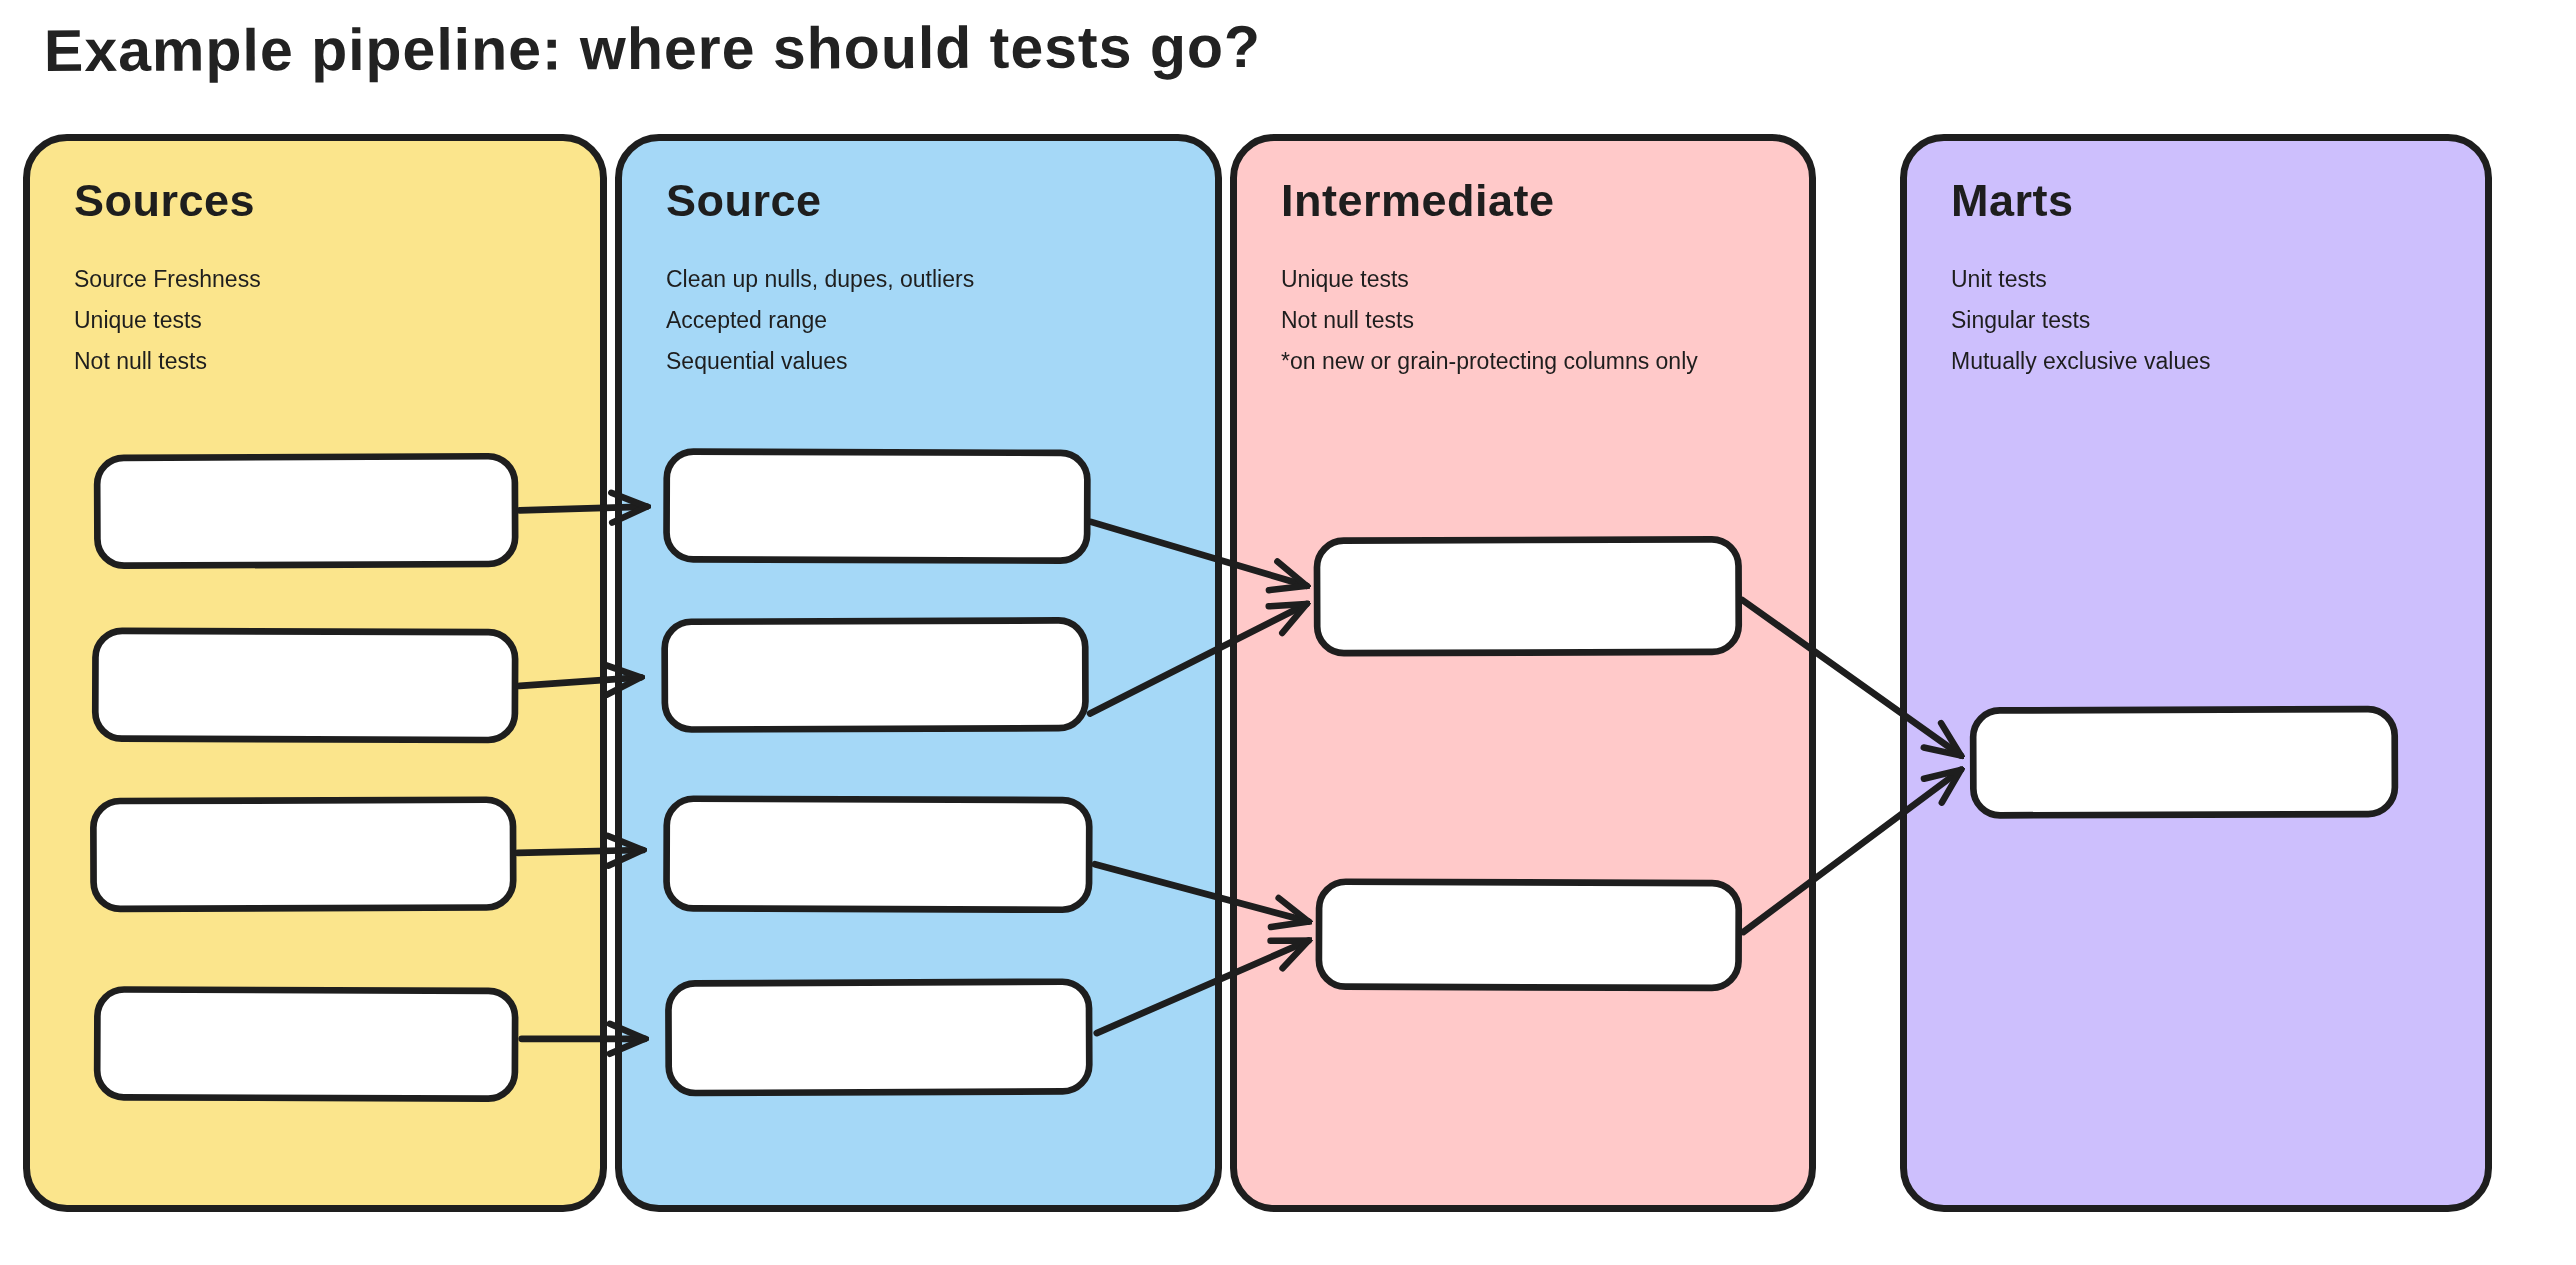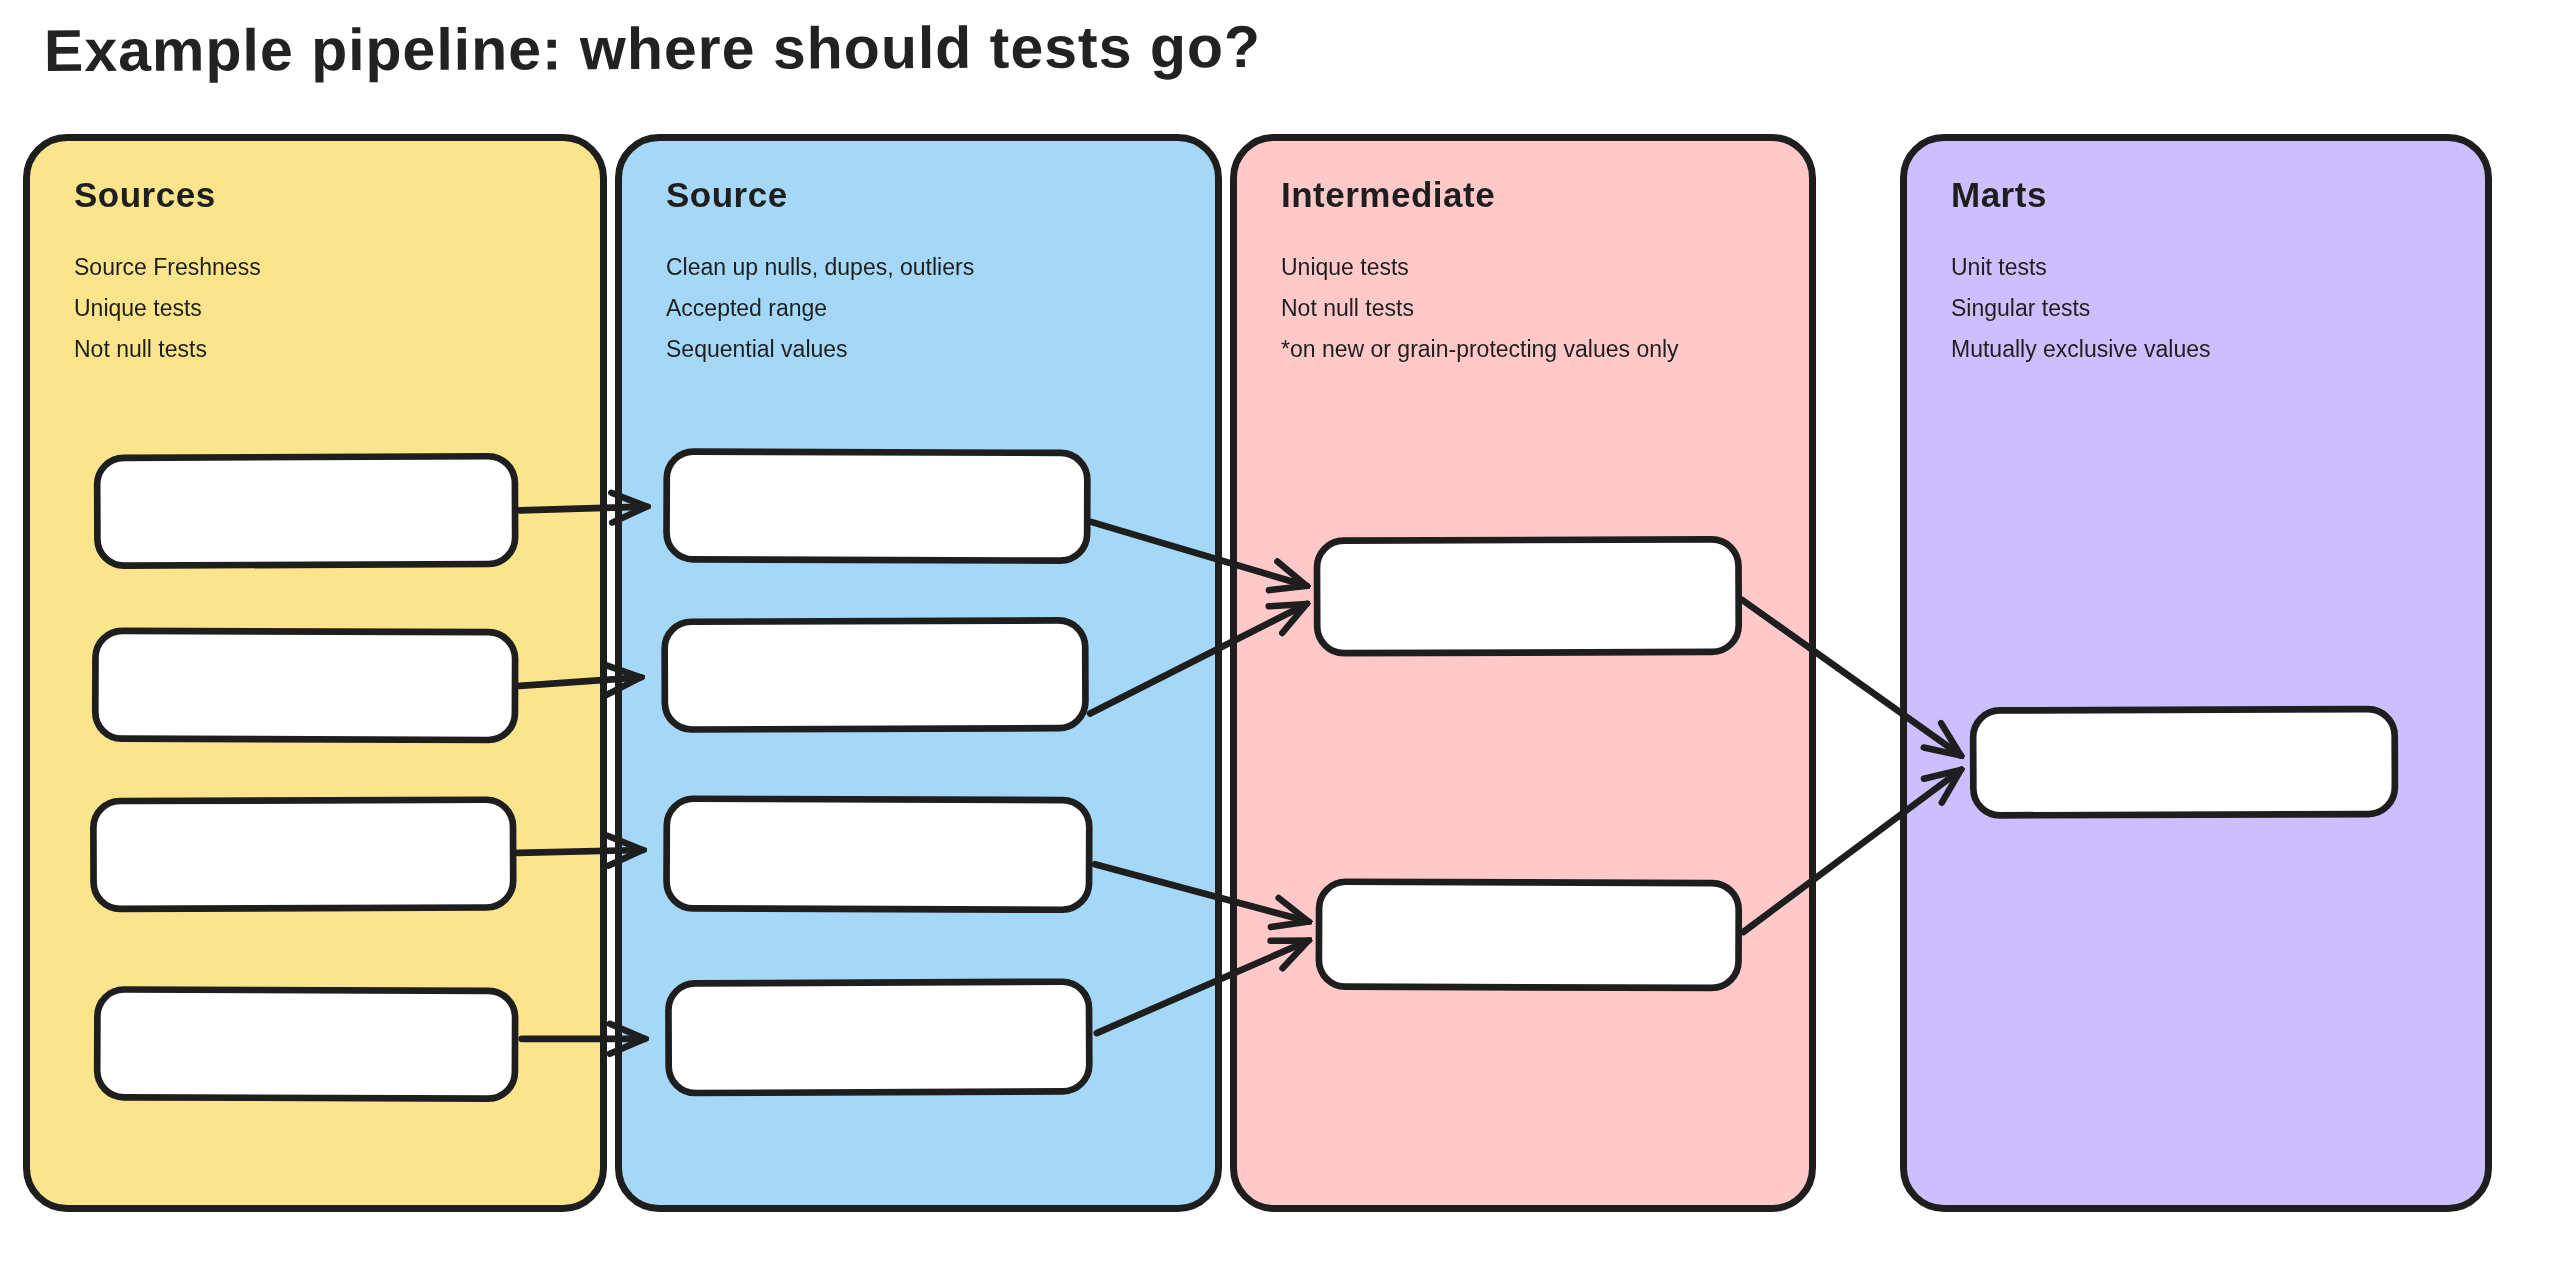--- a/index.html
+++ b/index.html
@@ -28,21 +28,21 @@
     box-sizing:border-box;
     border:7.6px solid var(--c-stroke);
     border-radius:44px;
   }
   .col-sources{left:23px;width:584px;}
   .col-staging{left:615px;width:607px;}
   .col-intermediate{left:1230px;width:586px;}
   .col-marts{left:1900px;width:592px;}
   .col-title{
     margin:34px 0 16px 44px;
-    font-size:35px;font-weight:700;letter-spacing:0.5px;
+    font-size:45px;font-weight:700;letter-spacing:0.5px;
     white-space:nowrap;
   }
   .col-notes{
     margin:32px 0 0 44px;
     font-size:23px;font-weight:400;
     line-height:41px;
     white-space:nowrap;
   }
   svg.overlay{
     position:absolute;left:0;top:0;width:2576px;height:1266px;
@@ -83,21 +83,21 @@
       <div>Accepted range</div>
       <div>Sequential values</div>
     </div>
   </div>
 
   <div class="col col-intermediate" style="background: rgb(255, 201, 201);">
     <div class="col-title">Intermediate</div>
     <div class="col-notes">
       <div>Unique tests</div>
       <div>Not null tests</div>
-      <div>*on new or grain-protecting values only</div>
+      <div>*on new or grain-protecting columns only</div>
     </div>
   </div>
 
   <div class="col col-marts" style="background: rgb(205, 191, 253);">
     <div class="col-title">Marts</div>
     <div class="col-notes">
       <div>Unit tests</div>
       <div>Singular tests</div>
       <div>Mutually exclusive values</div>
     </div>

